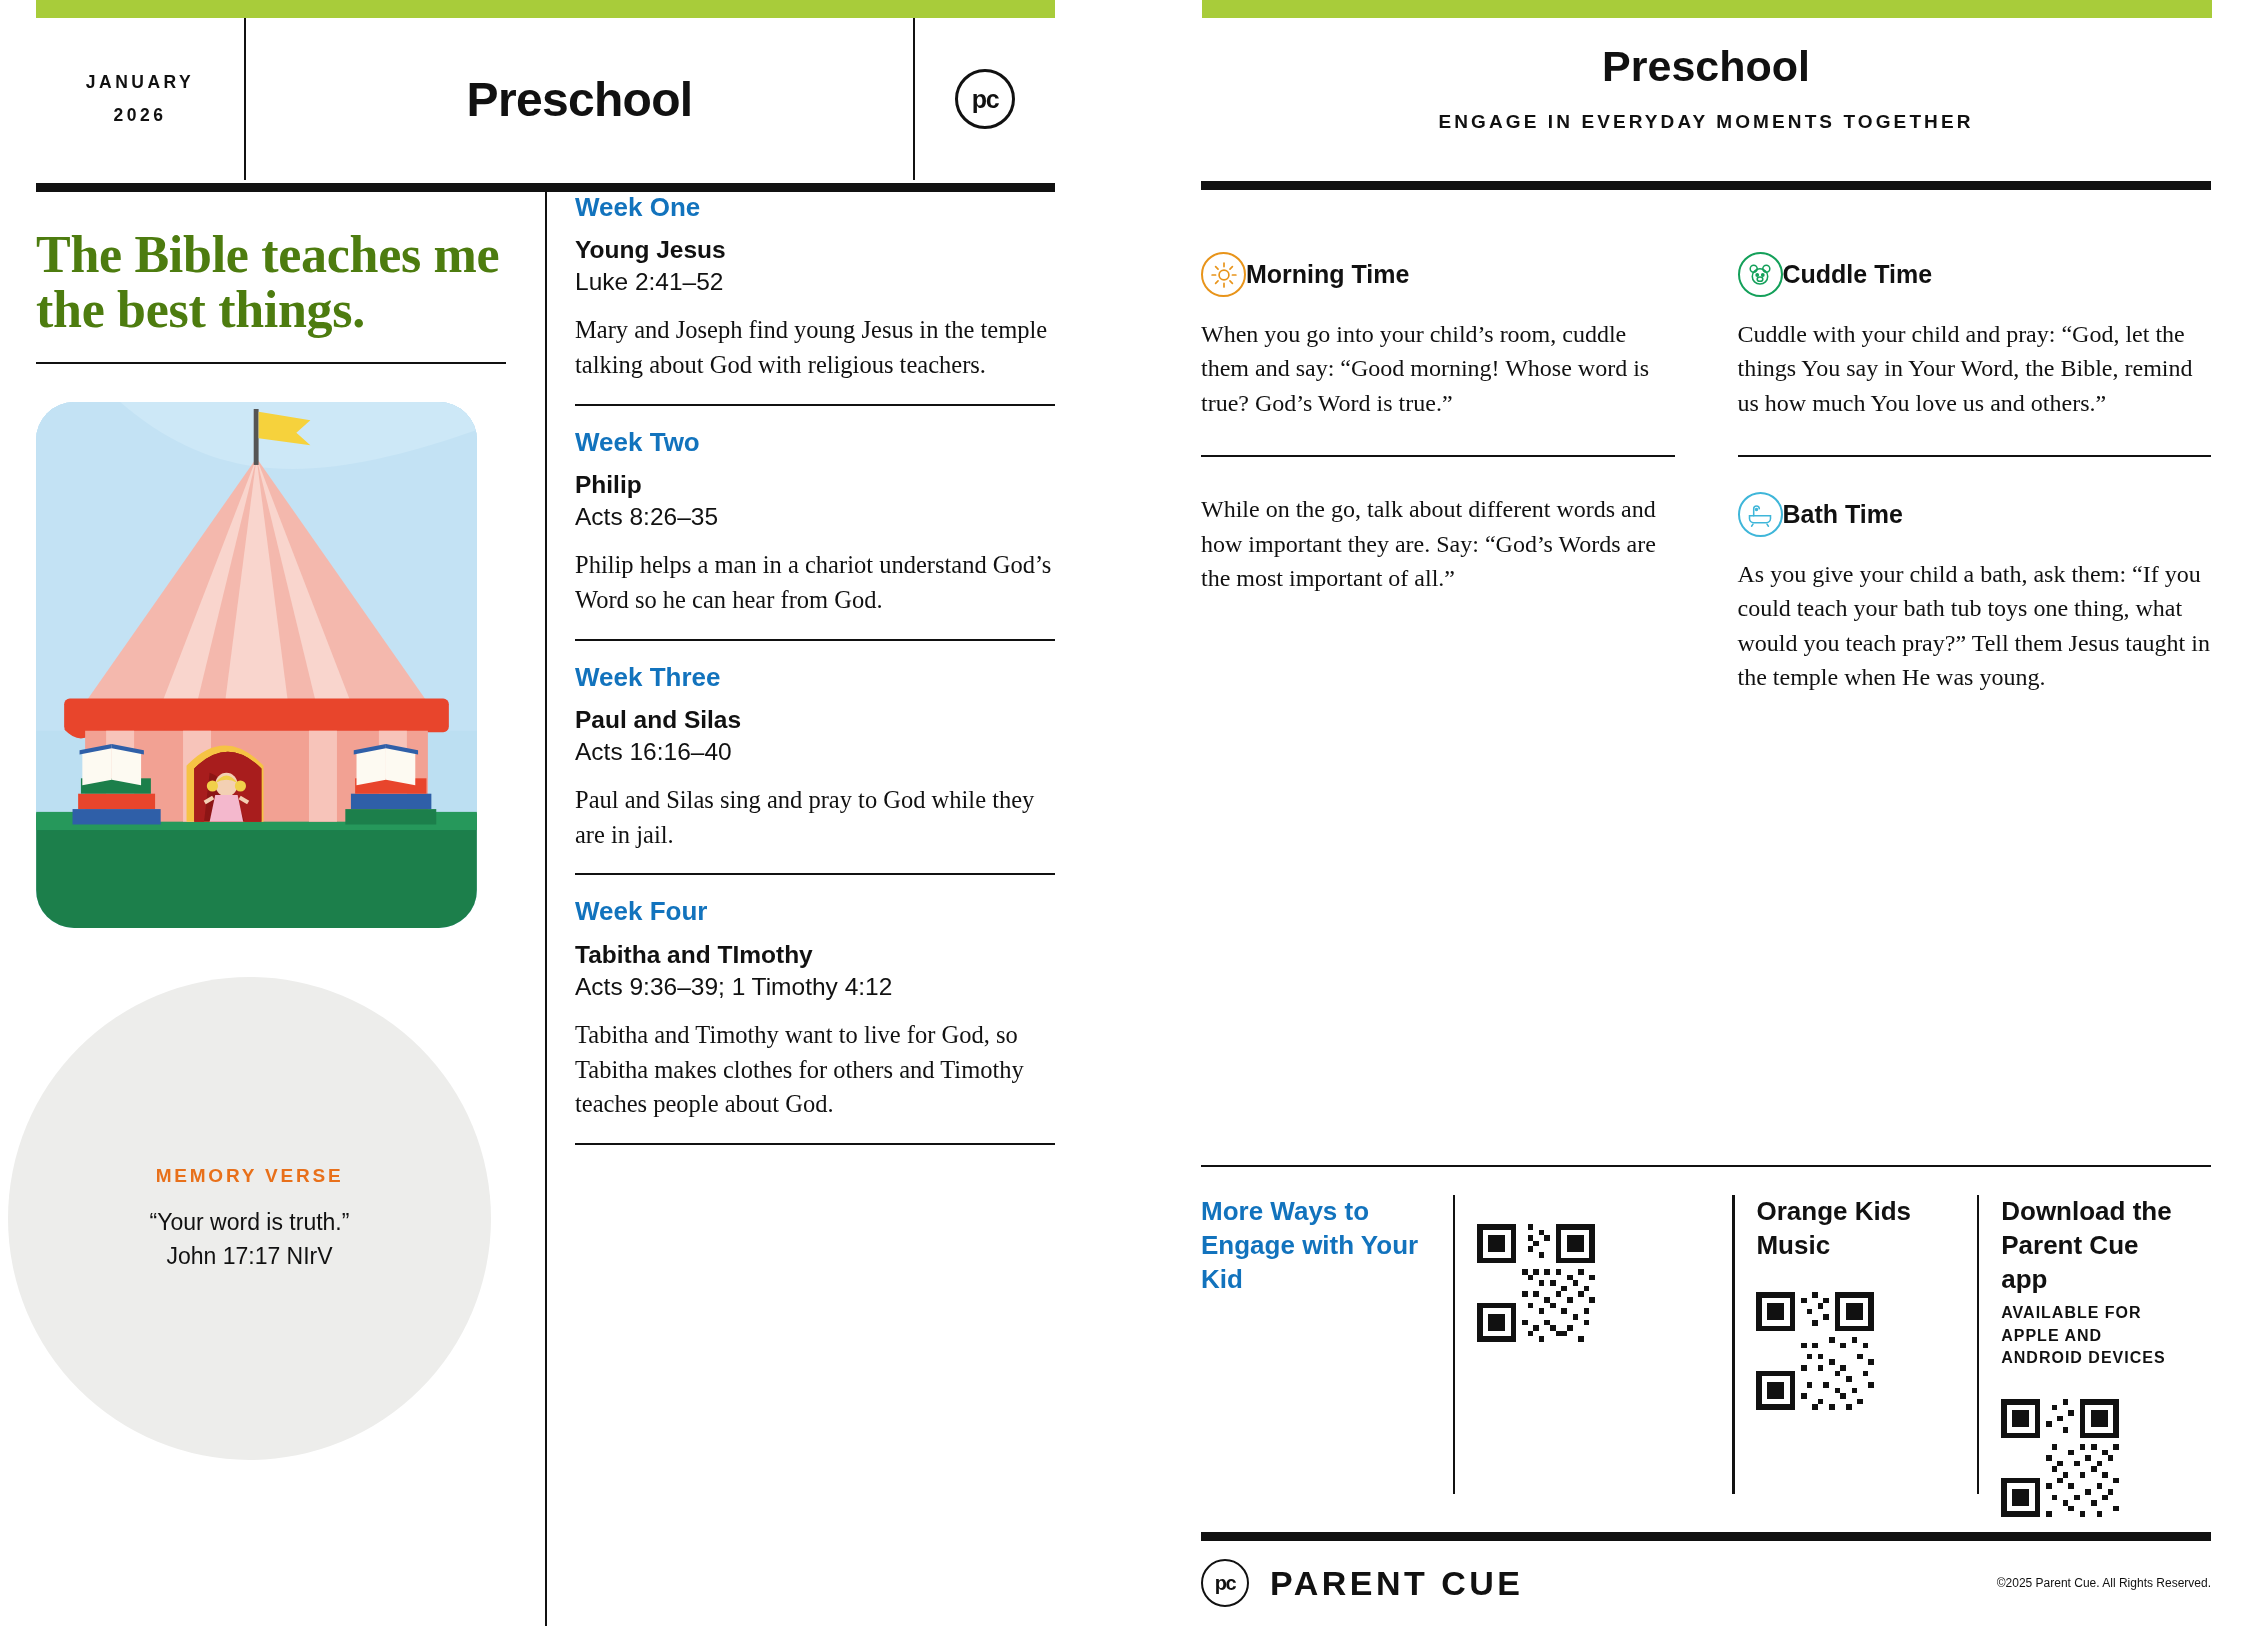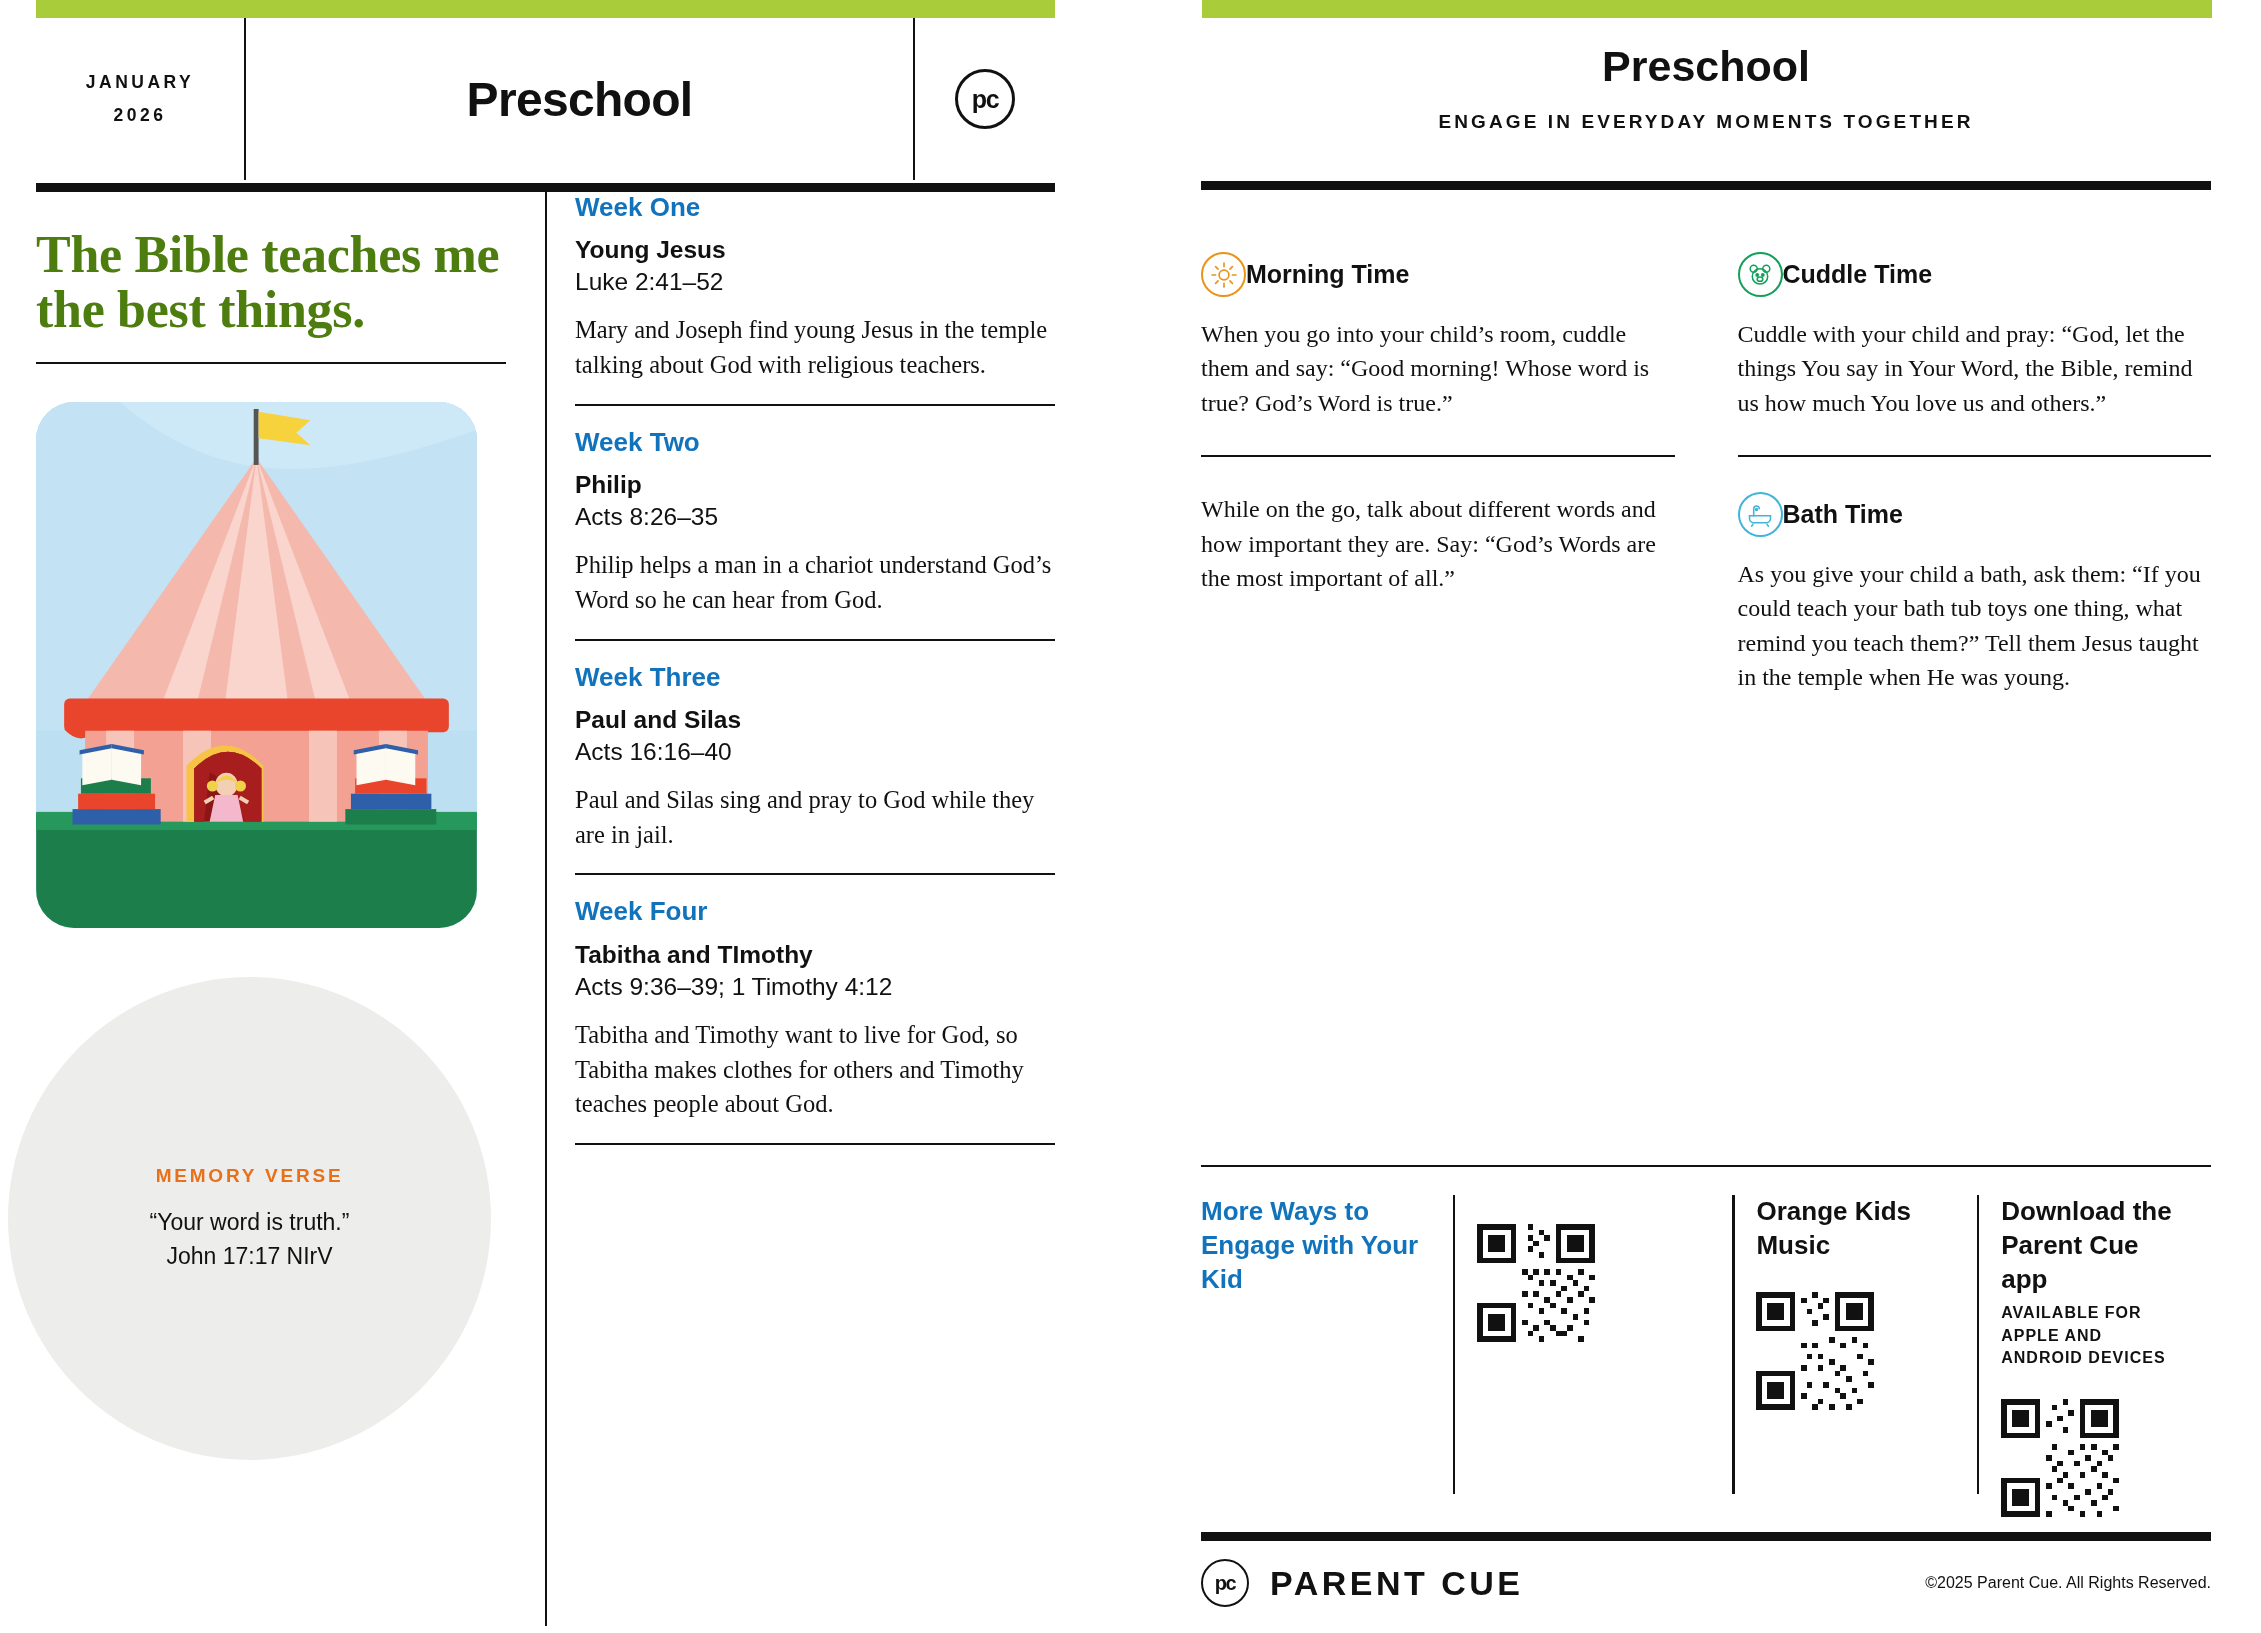--- a/index.html
+++ b/index.html
@@ -331,21 +331,21 @@
     gap: 21px;
   }
   .foot-brand .pc-circle { width: 48px; height: 48px; border-width: 2.8px; font-size: 20px; }
   .foot-brand span {
     font-size: 34px;
     font-weight: 700;
     letter-spacing: 3.5px;
     color: #111;
   }
   .copyright {
-    font-size: 16px;
+    font-size: 12px;
     color: #111;
   }
 </style>
 </head>
 <body>
 
 <div class="page page-left">
 
   <div class="green-bar left-green"></div>
 
@@ -521,21 +521,21 @@
       <div class="cue-icon" style="color:#3fb6d9">
         <svg width="28" height="28" viewBox="0 0 40 40" fill="none" stroke="#3fb6d9" stroke-width="2.2" stroke-linecap="round">
           <path d="M5 21h30v4a6 6 0 0 1-6 6H11a6 6 0 0 1-6-6z"></path>
           <path d="M11 21V11a4 4 0 0 1 8 0"></path>
           <circle cx="15" cy="12" r="1.4" fill="#3fb6d9"></circle>
           <path d="M10 33l-2 3M30 33l2 3"></path>
         </svg>
       </div>
       <div class="cue-name">Bath Time</div>
     </div>
-    <div class="cue-text">As you give your child a bath, ask them: “If you could teach your bath tub toys one thing, what remind you teach them?” Tell them Jesus taught in the temple when He was young.</div>
+    <div class="cue-text">As you give your child a bath, ask them: “If you could teach your bath tub toys one thing, what would you teach pray?” Tell them Jesus taught in the temple when He was young.</div>
   </div>
 
 </div>
 
 <div class="more">
 
   <div class="more-col more-c0">
     <div class="more-title-blue">More Ways to Engage with Your Kid</div>
   </div>
 

